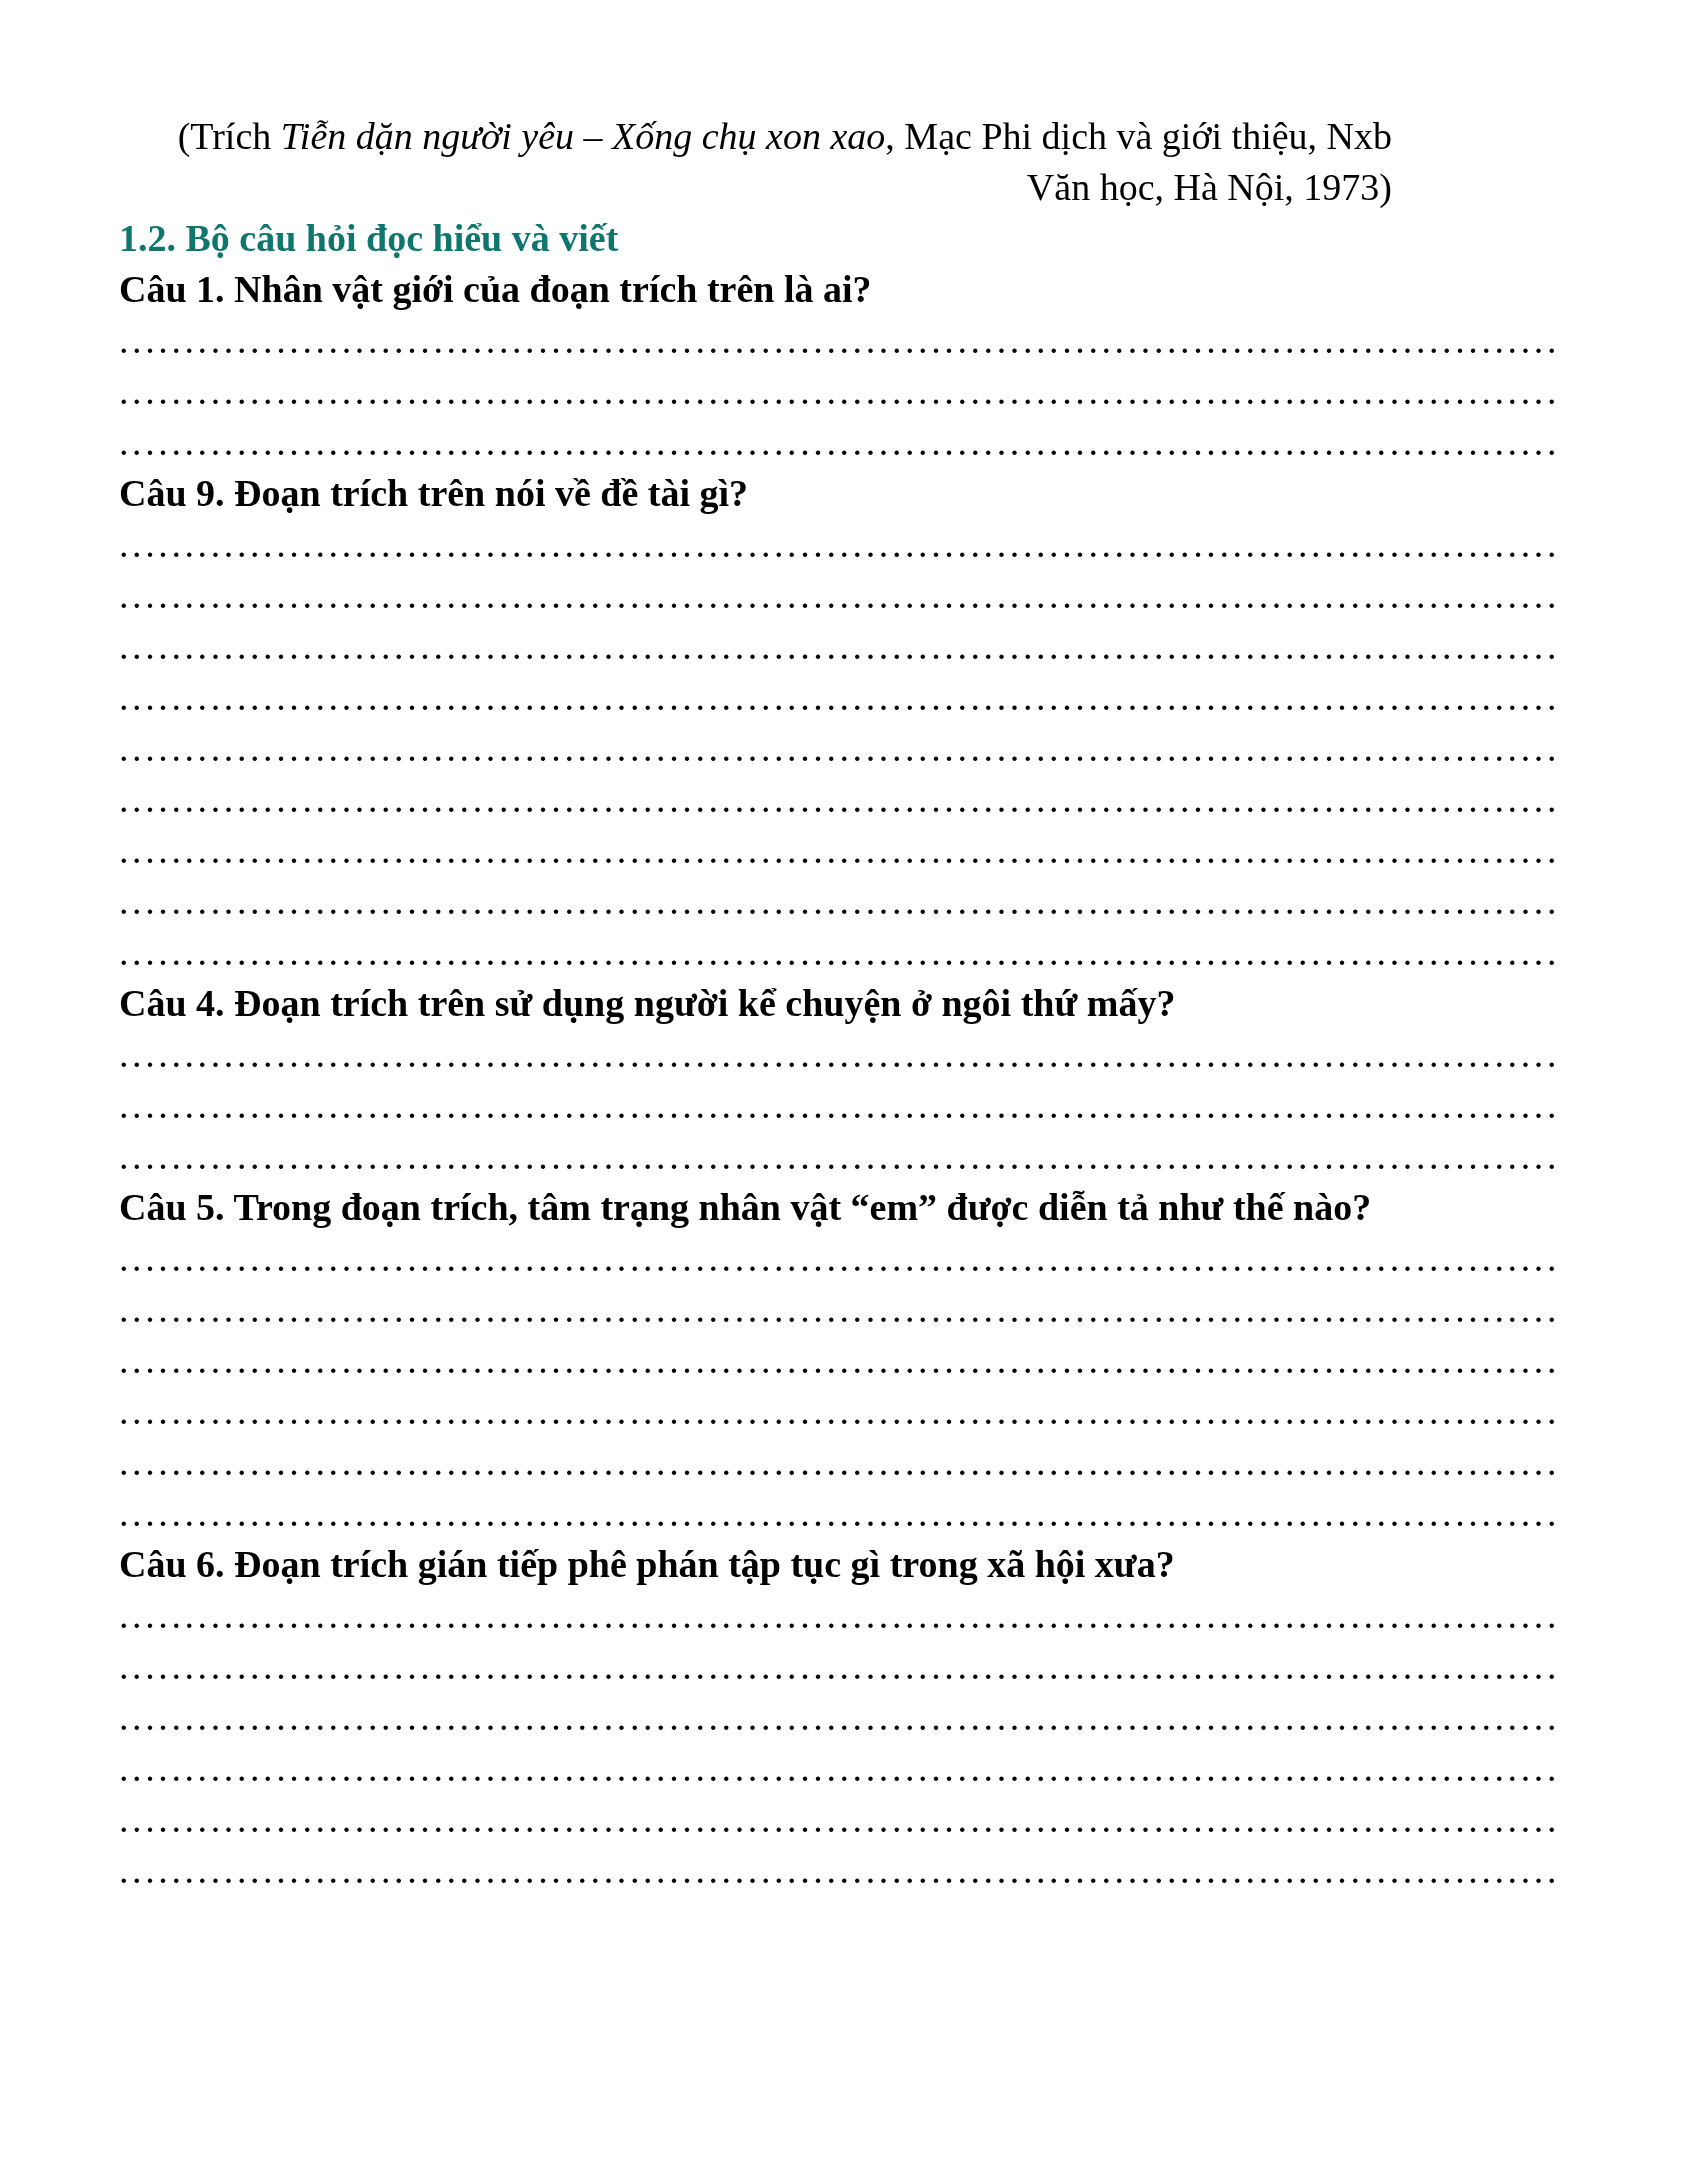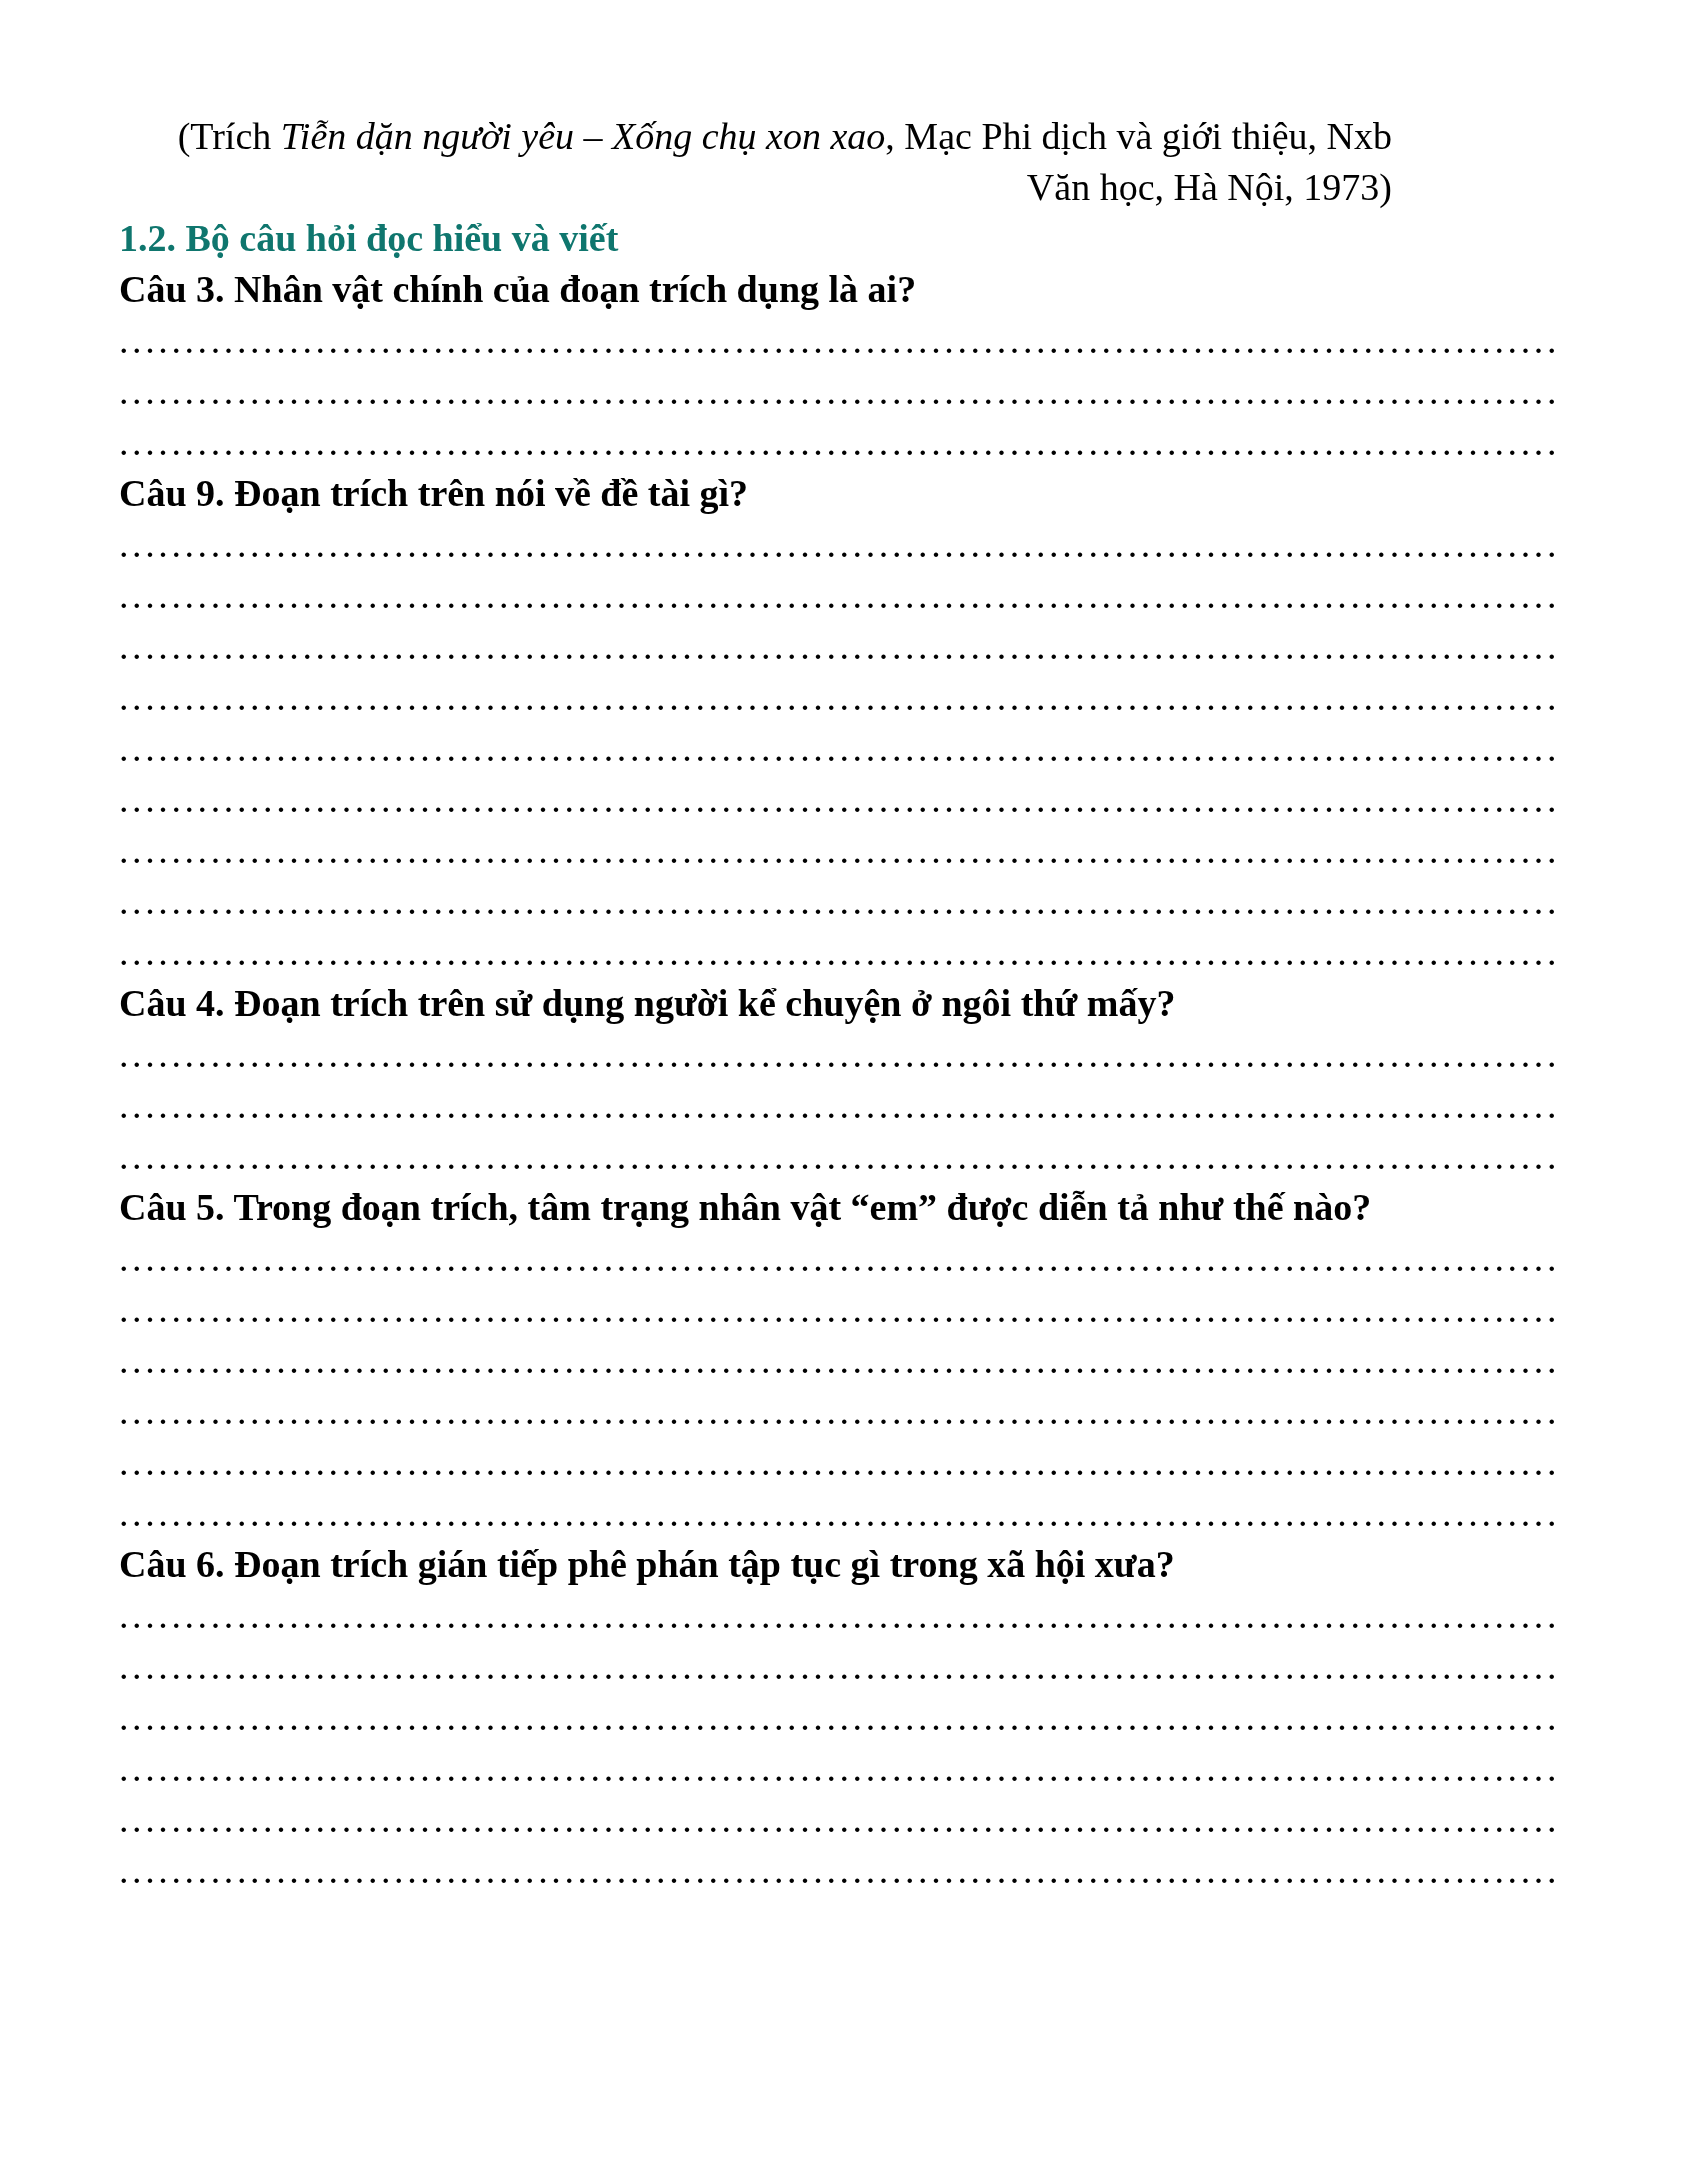--- a/index.html
+++ b/index.html
@@ -57,21 +57,21 @@
 
 <div class="page">
 
   <p class="citation line"><span>(Trích </span><i>Tiễn dặn người yêu – Xống chụ xon xao</i><span>, Mạc Phi dịch và giới thiệu, Nxb Văn học, Hà Nội, 1973)</span></p>
 
   <div class="h-blue line">1.2. Bộ câu hỏi đọc hiểu và viết</div>
 
 
   <div id="questions-host">
   <section class="question">
-    <p class="q line"><span class="q-label">Câu 3. </span><span class="q-text">Nhân vật chính của đoạn trích dụng là ai?</span><i class="q-quote"></i><span class="q-sfx"></span></p>
+    <p class="q line"><span class="q-label">Câu 1. </span><span class="q-text">Nhân vật giới của đoạn trích trên là ai?</span><i class="q-quote"></i><span class="q-sfx"></span></p>
     <div class="answers">
           <div class="dots line">........................................................................................................................</div>
           <div class="dots line">........................................................................................................................</div>
           <div class="dots line">........................................................................................................................</div>
         </div>
   </section>
 
   <section class="question">
     <p class="q line"><span class="q-label">Câu 9. </span><span class="q-text">Đoạn trích trên nói về đề tài gì?</span><i class="q-quote"></i><span class="q-sfx"></span></p>
     <div class="answers">

